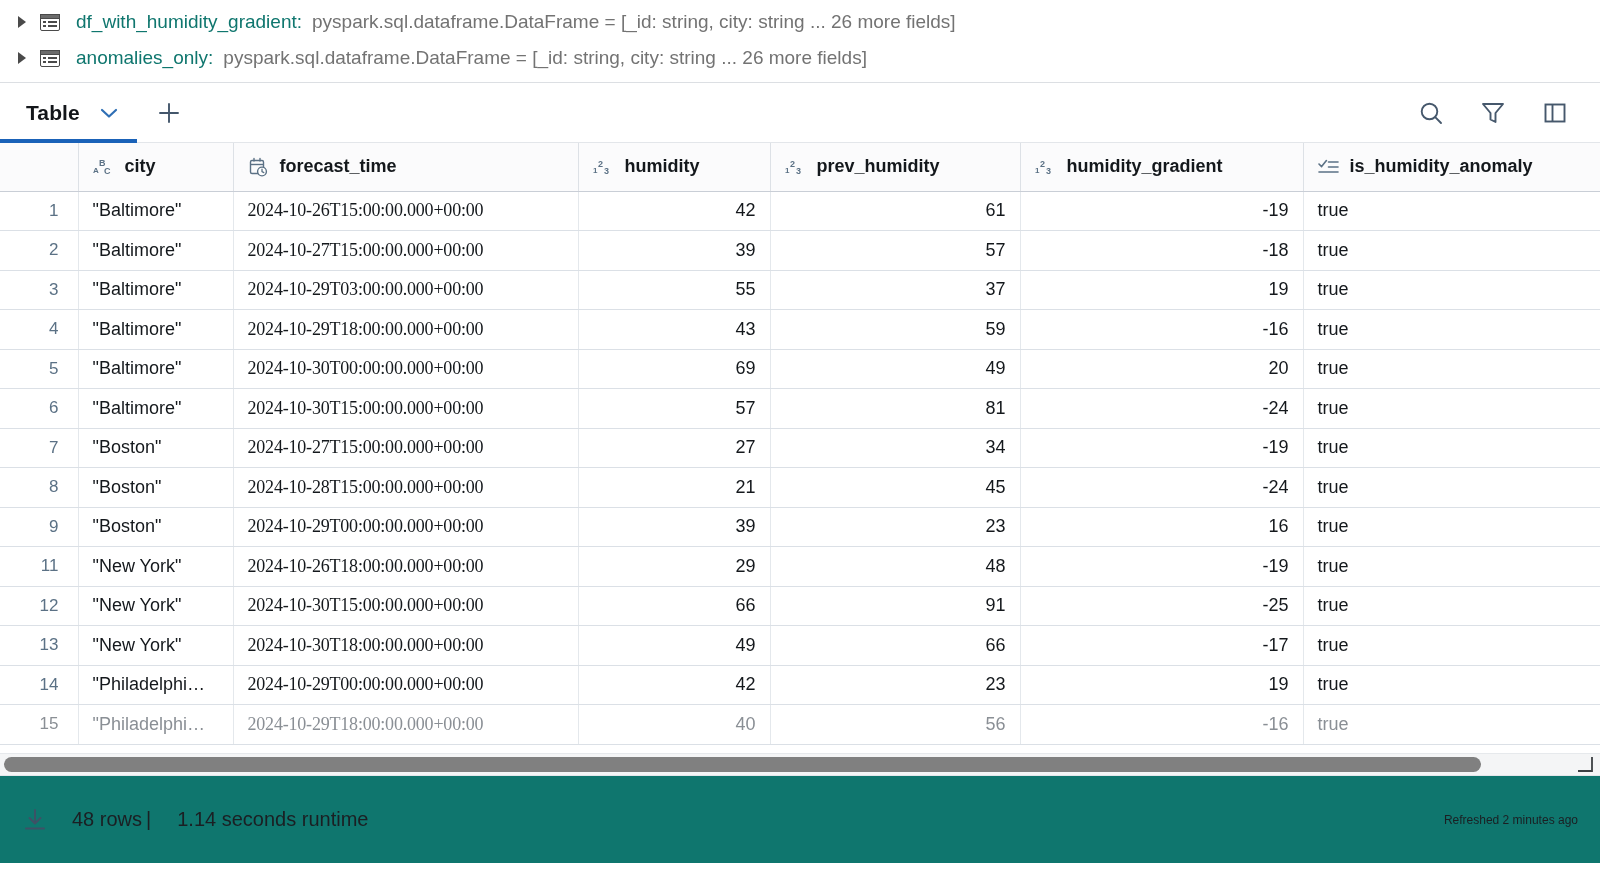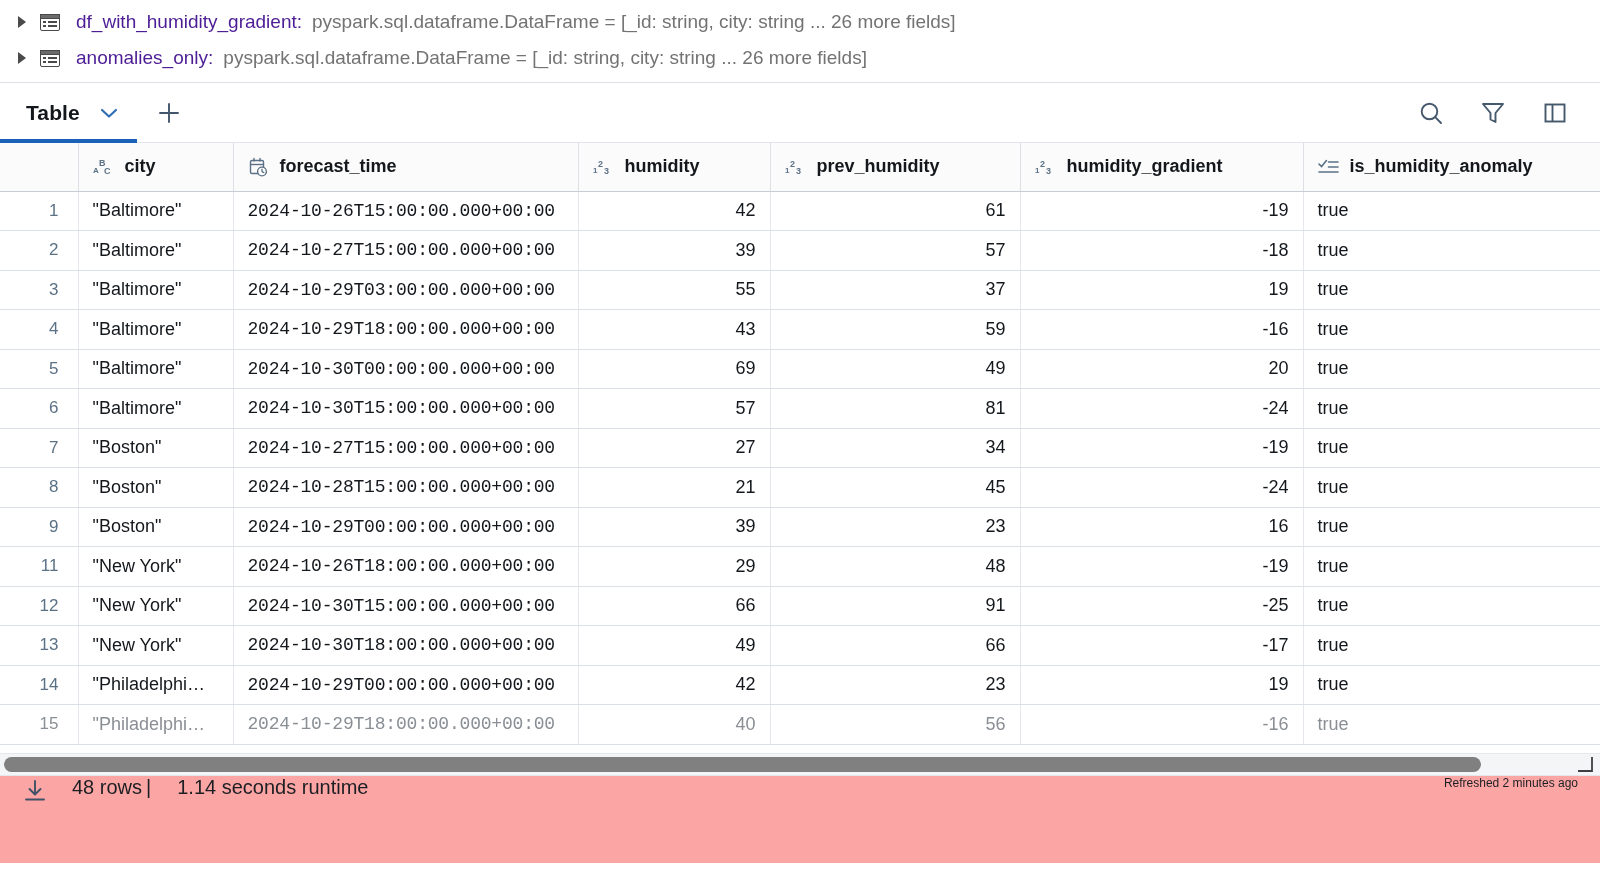--- a/index.html
+++ b/index.html
@@ -27,21 +27,21 @@
     flex: 0 0 16px;
     margin-right: 10px;
   }
   .tri svg { display:block; }
   .grid-ico {
     width: 20px; height: 18px;
     flex: 0 0 20px;
     margin-right: 16px;
     display:inline-flex; align-items:center;
   }
-  .decl-name { font-weight: 400; color: #4c1d95; }
+  .decl-name { font-weight: 400; color: #0f766e; }
   .decl-rest { color: #737373; }
 
   .hdr-divider { height: 1px; background: #dcdfe3; margin-top: 6px; }
 
   
   .tabbar {
     position: relative;
     height: 60px;
     display: flex; align-items: center;
     border-bottom: 1px solid #e3e6ea;
@@ -108,21 +108,21 @@
     vertical-align: middle;
     background: #ffffff;
   }
   td.idx {
     color: #5b7185;
     text-align: right;
     font-size: 17px;
     padding-right: 19px;
   }
   td.num { text-align: right; font-family: "Liberation Sans", sans-serif; }
-  td.time { font-family: Liberation Mono, monospace; letter-spacing: -0.2px; margin-top: 43px; }
+  td.time { font-family: Liberation Serif, serif; letter-spacing: -0.2px; margin-top: 43px; }
   td.txt  { text-align: left; }
 
   tbody tr:last-child td { color: #8a8f95; }
 
   
   .hscroll {
     position: absolute; left: 0; right: 0; bottom: 0;
     height: 22px;
     background: #f4f5f6;
     border-top: 1px solid #e6e9ec;
@@ -134,24 +134,24 @@
     border-radius: 8px;
   }
   .resize-corner {
     position: absolute; right: 6px; bottom: 2px;
     width: 18px; height: 18px;
   }
 
   
   .statusbar {
     height: 88px;
-    display: flex; 
+    display: flex; align-items: center;
     padding: 0 22px 0 20px;
     border-top: 1px solid #e3e6ea;
-    background: #fca5a5;
+    background: #0f766e;
   }
   .dl-ico { width: 30px; height: 30px; display:inline-flex; align-items:center; justify-content:center; cursor:pointer; }
   .status-text {
     margin-left: 22px;
     font-size: 20px; color: #1b1f23;
   }
   .sep { color: #1b1f23; margin: 0 4px; }
   .refreshed {
     margin-left: auto; font-size: 12px; color: #1b1f23;
   }

